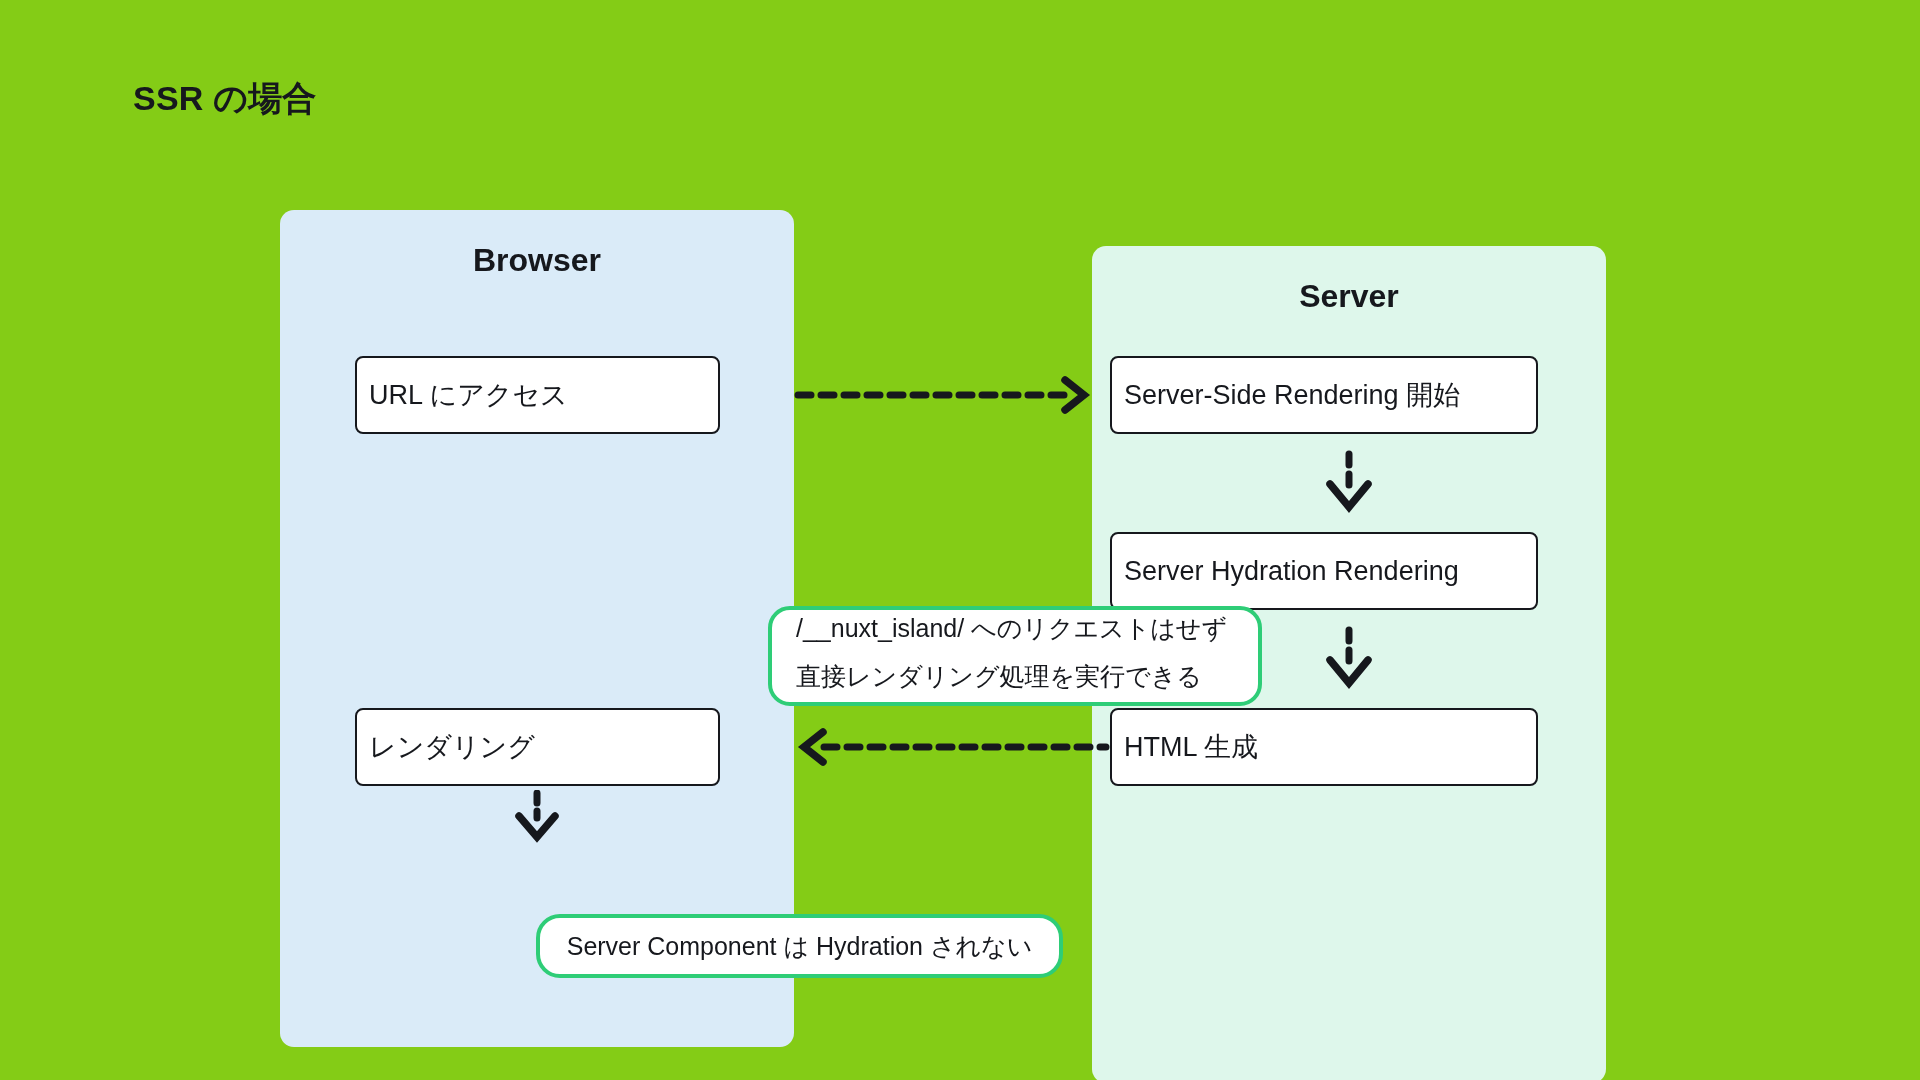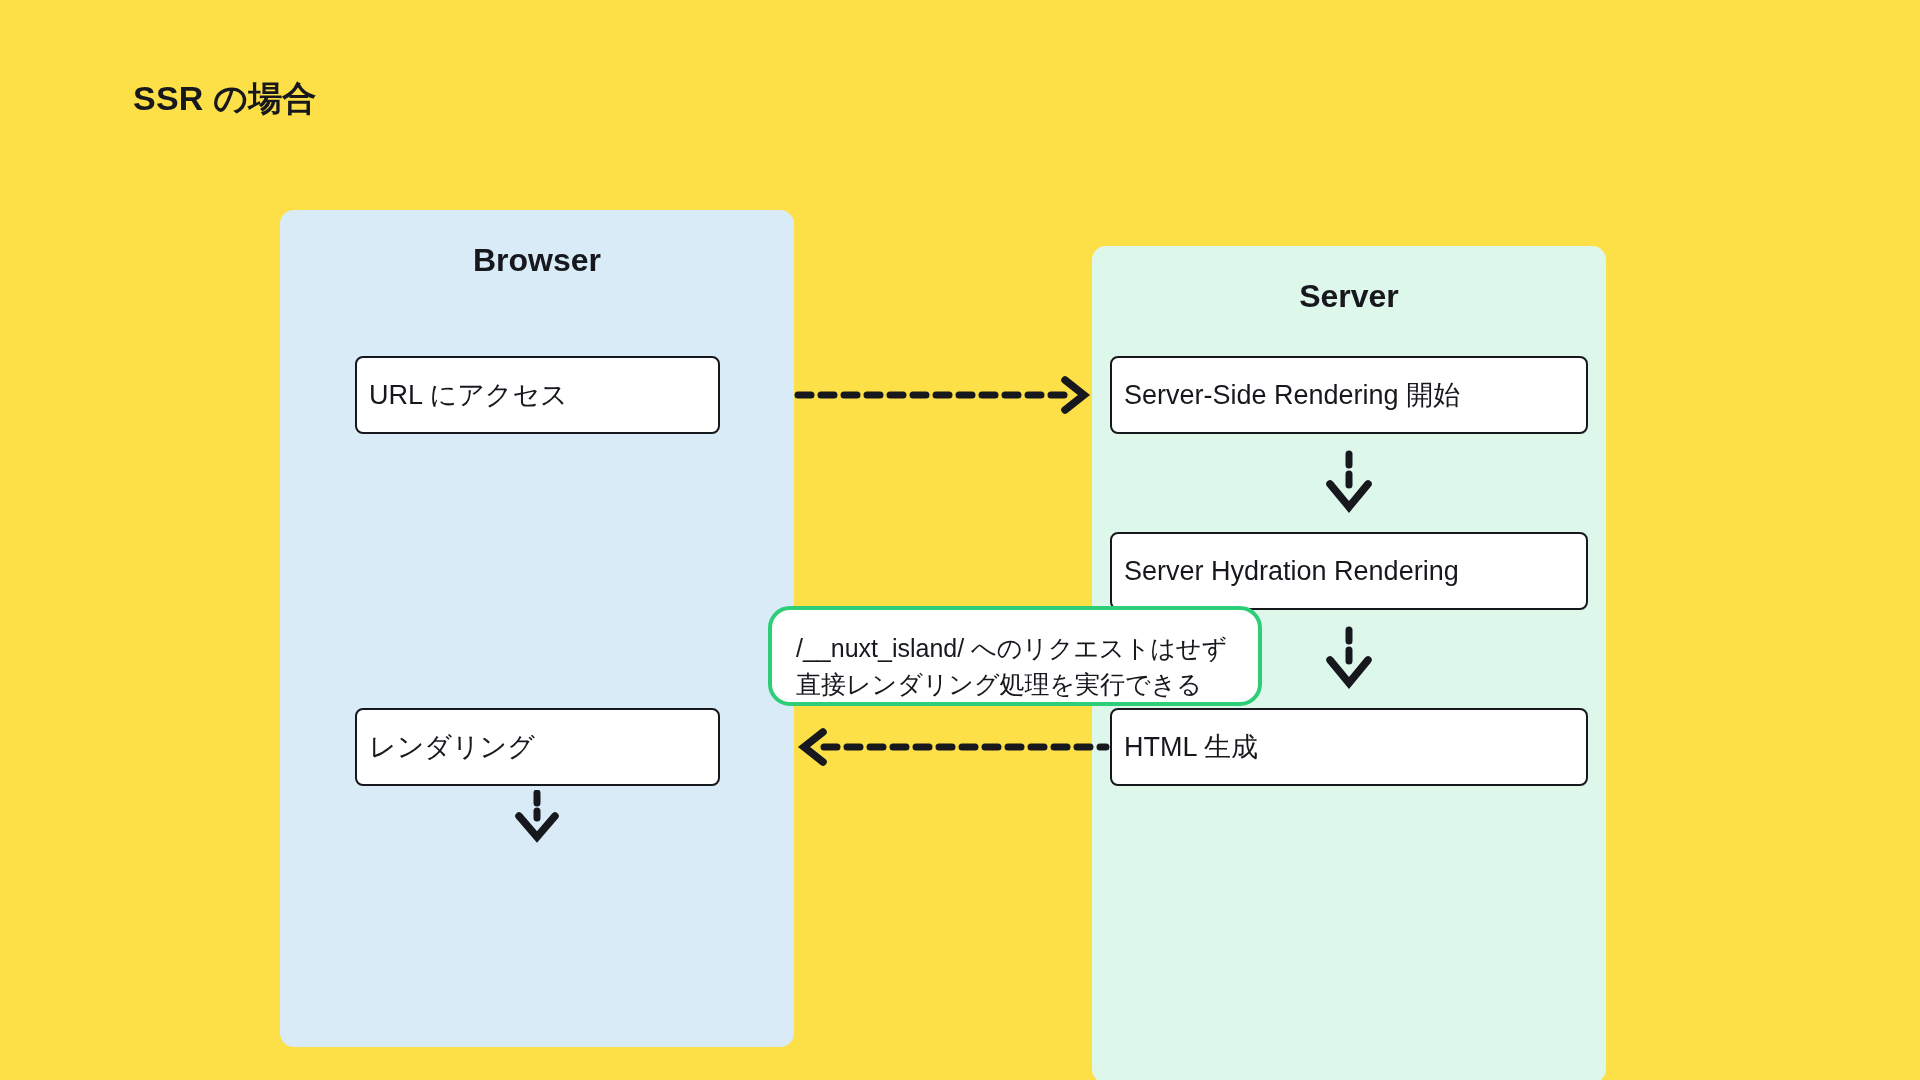--- a/index.html
+++ b/index.html
@@ -6,21 +6,21 @@
     margin: 0;
     padding: 0;
     background: #ffffff;
     font-family: "Liberation Sans", "DejaVu Sans", sans-serif;
     color: var(--ink, #16181d);
   }
   #stage {
     position: relative;
     width: 1920px;
     height: 1080px;
-    background: #fde047;
+    background: #84cc16;
     overflow: hidden;
   }
   .page-title {
     position: absolute;
     left: 133px;
     top: 76px;
     font-size: 34px;
     font-weight: 700;
     letter-spacing: 0.2px;
     color: var(--ink, #16181d);
@@ -49,21 +49,21 @@
     border: 2.5px solid var(--ink, #16181d);
     border-radius: 8px;
     display: flex;
     align-items: center;
     padding: 0 12px;
     font-size: 27px;
     color: var(--ink, #16181d);
     z-index: 2;
   }
   .node-browser { left: 355px; width: 365px; }
-  .node-server  { left: 1110px; width: 478px; }
+  .node-server  { left: 1110px; width: 428px; }
   .row-1 { top: 356px; }
   .row-2 { top: 532px; }
   .row-3 { top: 708px; }
   .row-hydration { top: 856px; }
 
   .arrow { position: absolute; z-index: 1; }
   .arrow svg { display: block; }
   .arrow-stroke {
     stroke: var(--ink, #16181d);
     fill: none;
@@ -87,24 +87,25 @@
     color: var(--ink, #16181d);
   }
   .callout-island {
     left: 768px;
     top: 606px;
     width: 494px;
     height: 100px;
     border-radius: 22px;
     display: flex;
     flex-direction: column;
-    justify-content: flex-end;
+    justify-content: flex-start;
     padding: 0 24px;
     font-size: 25px;
     line-height: 36px;
+    gap: 12px;
   }
   .callout-no-hydration {
     left: 536px;
     top: 914px;
     width: 527px;
     height: 64px;
     border-radius: 24px;
     display: flex;
     align-items: center;
     justify-content: center;
@@ -173,14 +174,17 @@
     <svg width="60" height="54" viewBox="0 0 60 54">
       <line class="arrow-stroke" x1="30" y1="3" x2="30" y2="28" stroke-dasharray="10 8"></line>
       <polyline class="arrow-head" points="12,26 30,47 48,26"></polyline>
     </svg>
   </div>
 
   <div class="callout callout-island">
     <span>/__nuxt_island/ へのリクエストはせず</span>
     <span>直接レンダリング処理を実行できる</span>
   </div>
+  <div class="callout callout-no-hydration">
+    <span>Server Component は Hydration されない</span>
+  </div>
 
 </div>
 
 </body></html>

